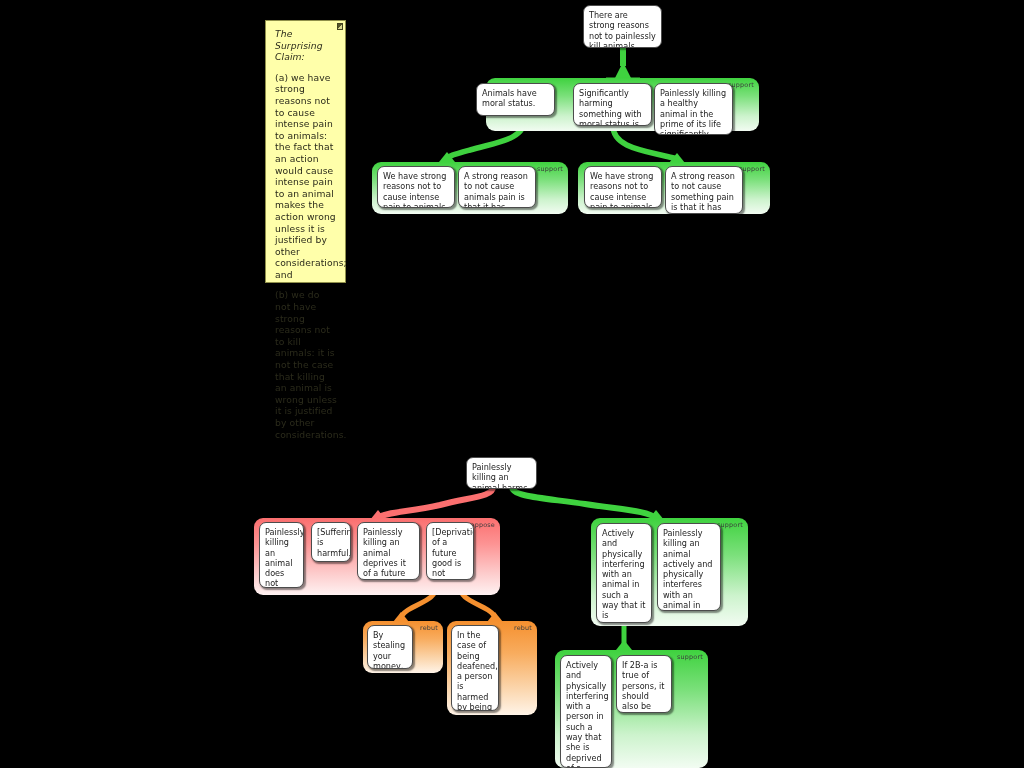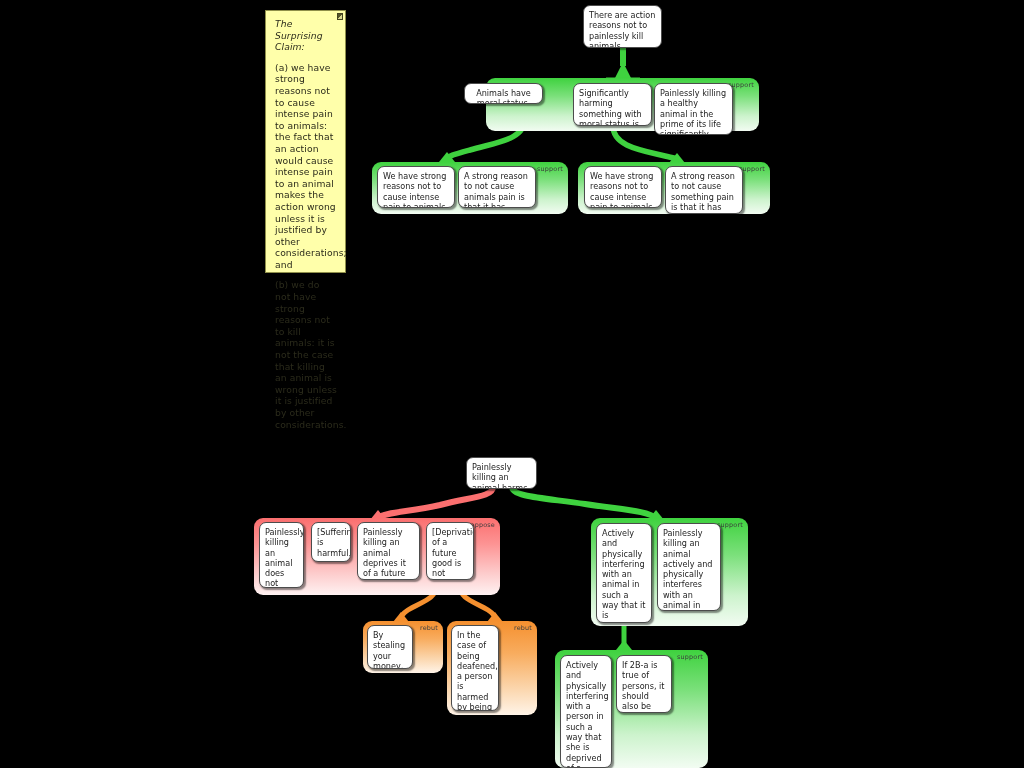--- a/index.html
+++ b/index.html
@@ -117,33 +117,33 @@
       <path d="M460 586 C460 600, 476 602, 488 610 C494 614, 495 616, 495 620" stroke-width="5"></path>
       <polygon points="487,622 503,622 495,612" fill="#f5902f" stroke="none"></polygon>
     </g>
 
     <g stroke="#3fd23f" fill="none">
       <path d="M624 626 L624 646" stroke-width="5"></path>
       <polygon points="616,650 632,650 624,640" fill="#3fd23f" stroke="none"></polygon>
     </g>
   </svg>
 
-  <div class="sticky" style="left:265px; top:10px; width:81px; height:263px;">
+  <div class="sticky" style="left:265px; top:20px; width:81px; height:263px;">
     <div class="corner"></div>
     <p class="ital">The Surprising Claim:</p>
     <p>(a) we have strong reasons not to cause intense pain to animals: the fact that an action would cause intense pain to an animal makes the action wrong unless it is justified by other considerations; and</p>
     <p>(b) we do not have strong reasons not to kill animals: it is not the case that killing an animal is wrong unless it is justified by other considerations.</p>
   </div>
 
-  <div class="claim root" style="left:583px; top:5px; width:79px; height:43px;">There are action reasons not to painlessly kill animals.</div>
+  <div class="claim root" style="left:583px; top:5px; width:79px; height:43px;">There are strong reasons not to painlessly kill animals.</div>
 
   <div class="group support" style="left:486px; top:78px; width:273px; height:53px;">
     <span class="group-label">support</span>
   </div>
-  <div class="claim" style="left:464px; top:83px; width:79px; height:21px;text-align:center;">Animals have moral status.</div>
+  <div class="claim" style="left:476px; top:83px; width:79px; height:33px;">Animals have moral status.</div>
   <div class="claim" style="left:573px; top:83px; width:79px; height:43px;">Significantly harming something with moral status is impermissible.</div>
   <div class="claim" style="left:654px; top:83px; width:79px; height:52px;">Painlessly killing a healthy animal in the prime of its life significantly harms the animal.</div>
 
   <div class="group support" style="left:372px; top:162px; width:196px; height:52px;">
     <span class="group-label">support</span>
   </div>
   <div class="claim" style="left:377px; top:166px; width:78px; height:42px;">We have strong reasons not to cause intense pain to animals.</div>
   <div class="claim" style="left:458px; top:166px; width:78px; height:42px;">A strong reason to not cause animals pain is that it has moral status.</div>
 
   <div class="group support" style="left:578px; top:162px; width:192px; height:52px;">

